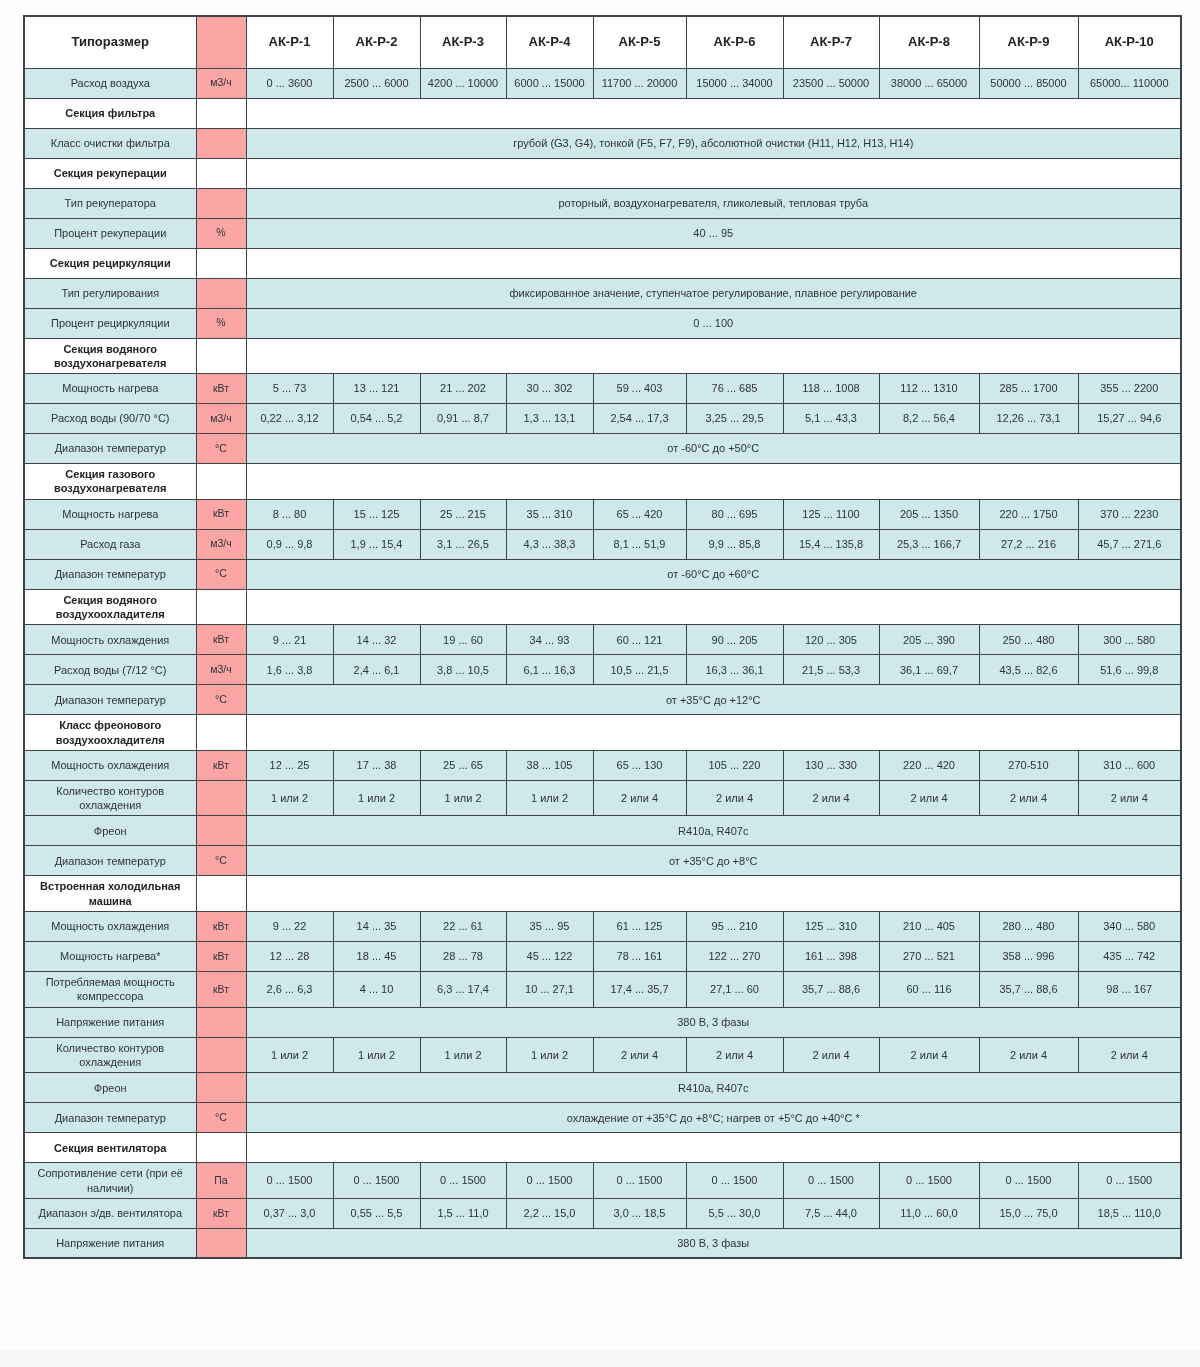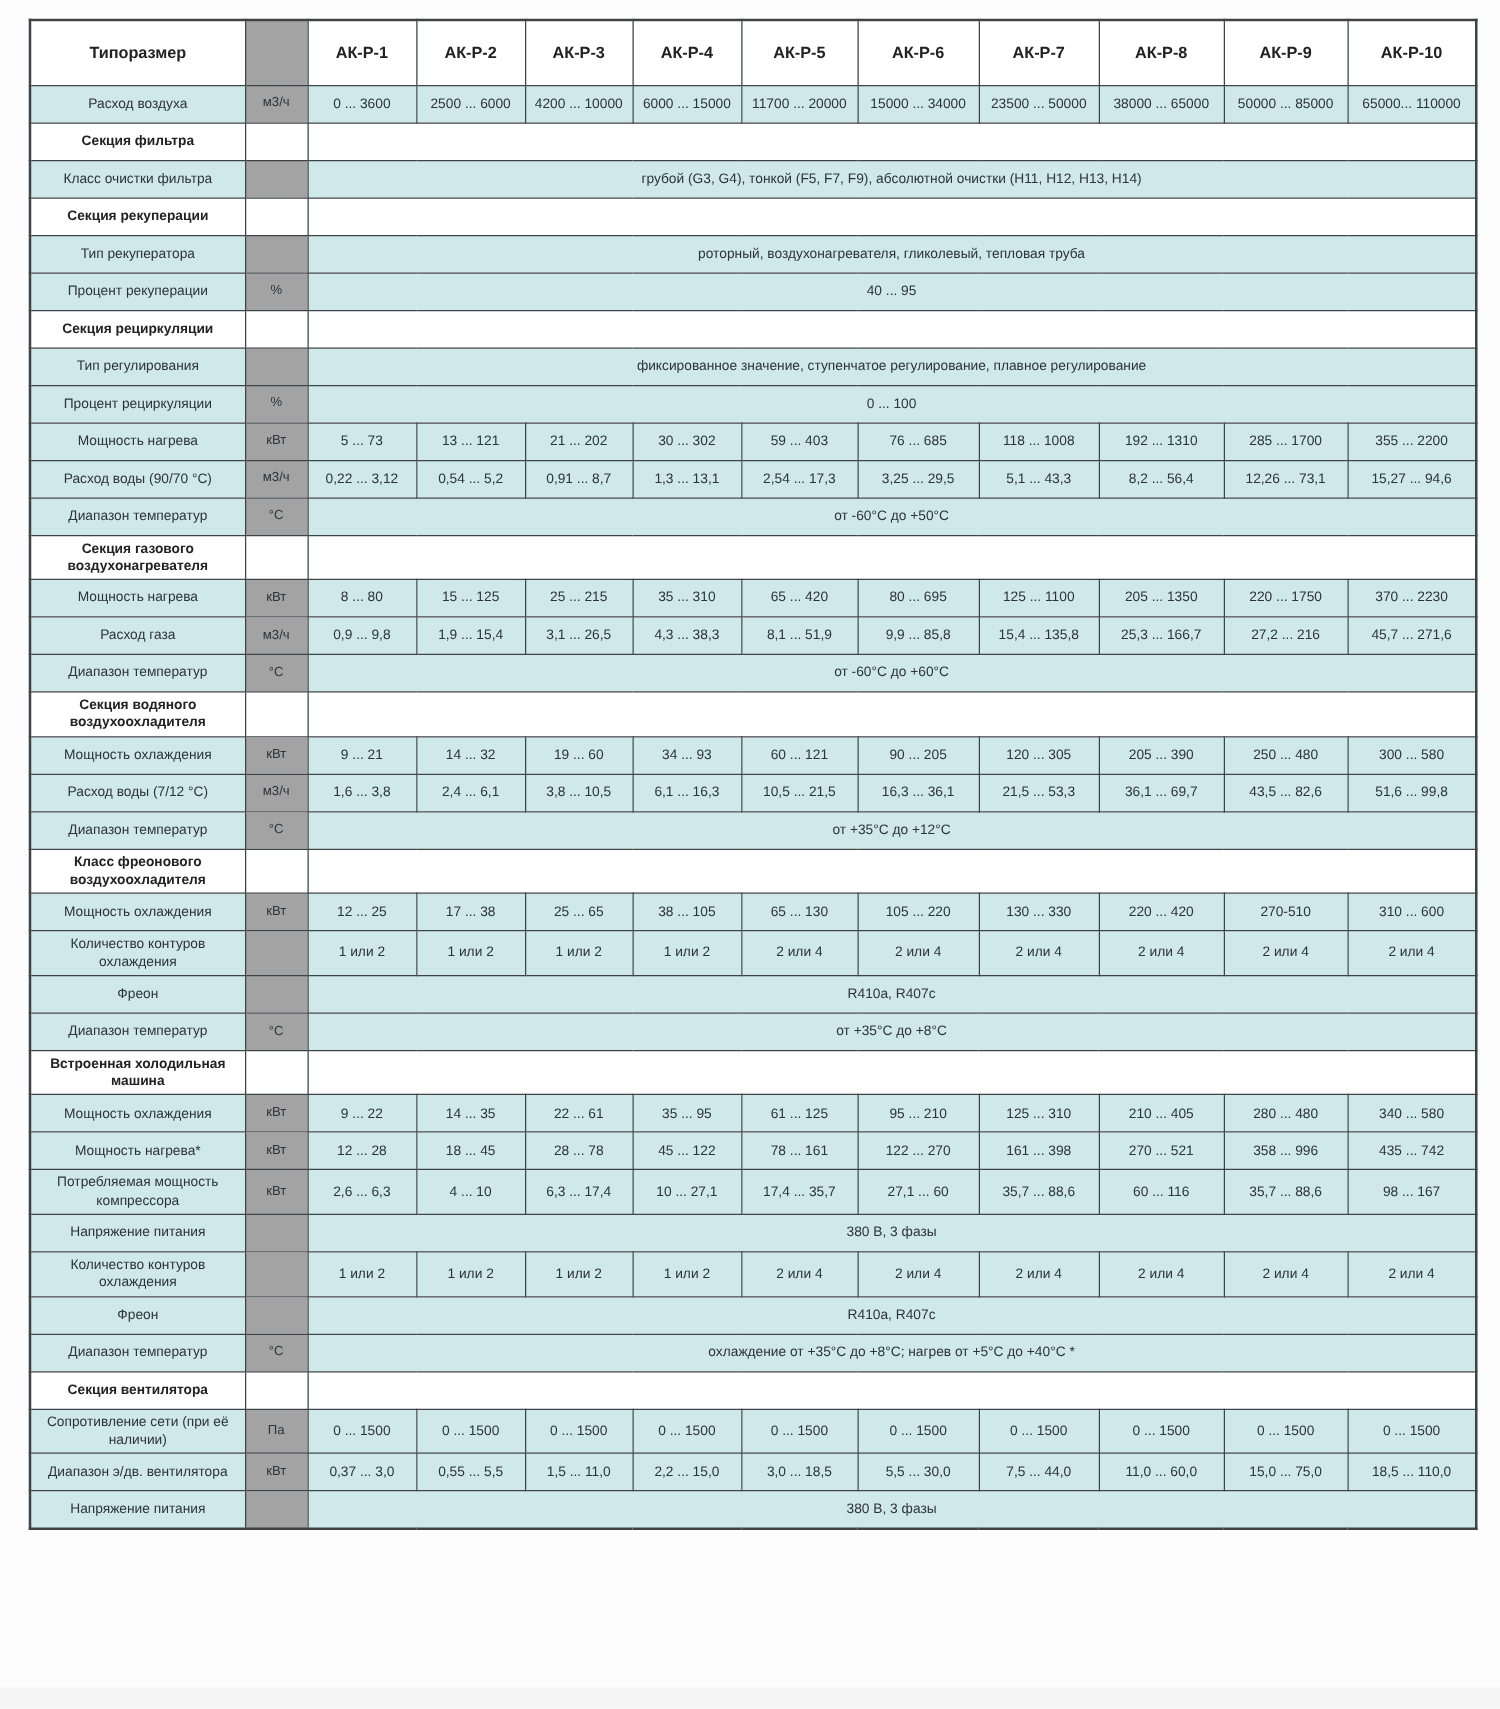--- a/index.html
+++ b/index.html
@@ -26,21 +26,21 @@
     line-height:1.3;
     overflow:hidden;
   }
   th {
     background:#ffffff;
     font-weight:bold;
     font-size:13px;
     height:52px;
     color:#222;
   }
-  .unit-cell { background:#a3a3a3; font-size:10.5px; }
+  .unit-cell { background:#fca5a5; font-size:10.5px; }
   tr.row-section td { background:#ffffff;margin-left:26px; }
   td.section-label { font-weight:bold; font-size:11px; color:#222; }
   td.merged-cell { font-size:11px; }
   .bottom-strip {
     position:absolute; left:0; right:0; bottom:0; height:17px;
     background:#f5f5f6;
   }
 </style>
 </head>
 <body>
@@ -123,31 +123,36 @@
         <tr class="row-merged">
           <td class="label-cell">Тип регулирования</td>
           <td class="unit-cell"></td>
           <td class="merged-cell" colspan="10">фиксированное значение, ступенчатое регулирование, плавное регулирование</td>
         </tr>
         <tr class="row-merged">
           <td class="label-cell">Процент рециркуляции</td>
           <td class="unit-cell">%</td>
           <td class="merged-cell" colspan="10">0 ... 100</td>
         </tr>
+        <tr class="row-section">
+          <td class="label-cell section-label">Секция водяного воздухонагревателя</td>
+          <td class="unit-cell"></td>
+          <td class="merged-cell" colspan="10"></td>
+        </tr>
         <tr class="row-data">
           <td class="label-cell">Мощность нагрева</td>
           <td class="unit-cell">кВт</td>
           <td class="data-cell">5 ... 73</td>
           <td class="data-cell">13 ... 121</td>
           <td class="data-cell">21 ... 202</td>
           <td class="data-cell">30 ... 302</td>
           <td class="data-cell">59 ... 403</td>
           <td class="data-cell">76 ... 685</td>
           <td class="data-cell">118 ... 1008</td>
-          <td class="data-cell">192 ... 1310</td>
+          <td class="data-cell">112 ... 1310</td>
           <td class="data-cell">285 ... 1700</td>
           <td class="data-cell">355 ... 2200</td>
         </tr>
         <tr class="row-data">
           <td class="label-cell">Расход воды (90/70 °С)</td>
           <td class="unit-cell">м3/ч</td>
           <td class="data-cell">0,22 ... 3,12</td>
           <td class="data-cell">0,54 ... 5,2</td>
           <td class="data-cell">0,91 ... 8,7</td>
           <td class="data-cell">1,3 ... 13,1</td>

